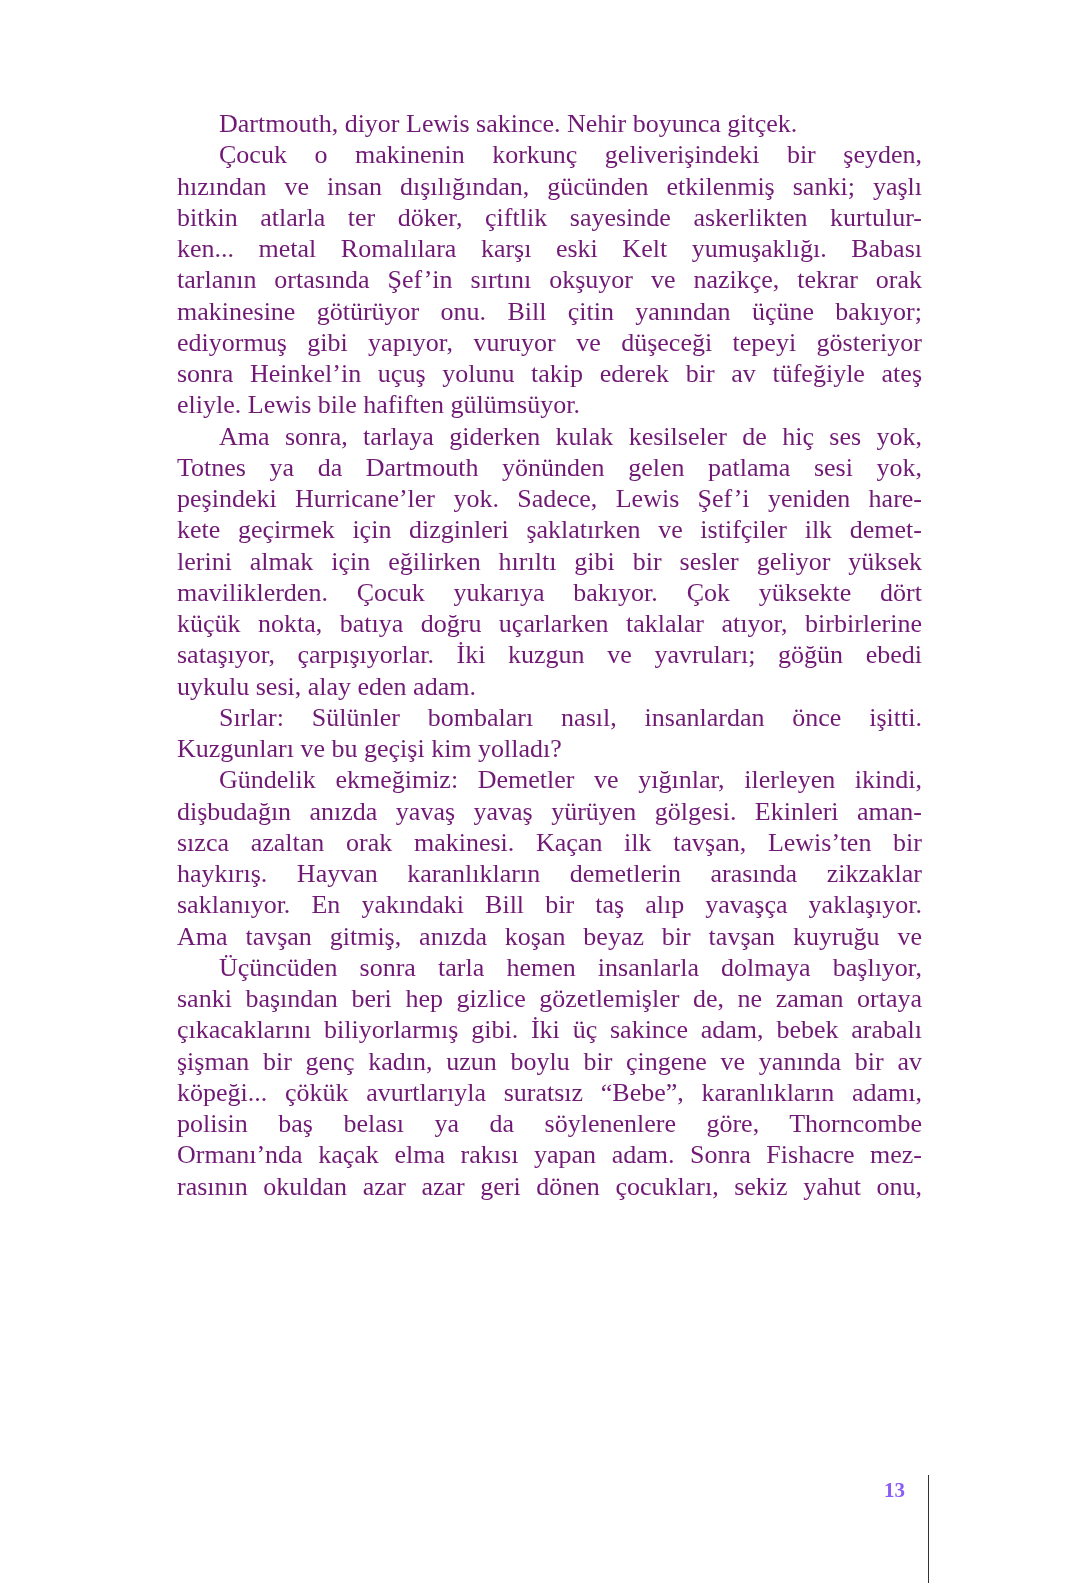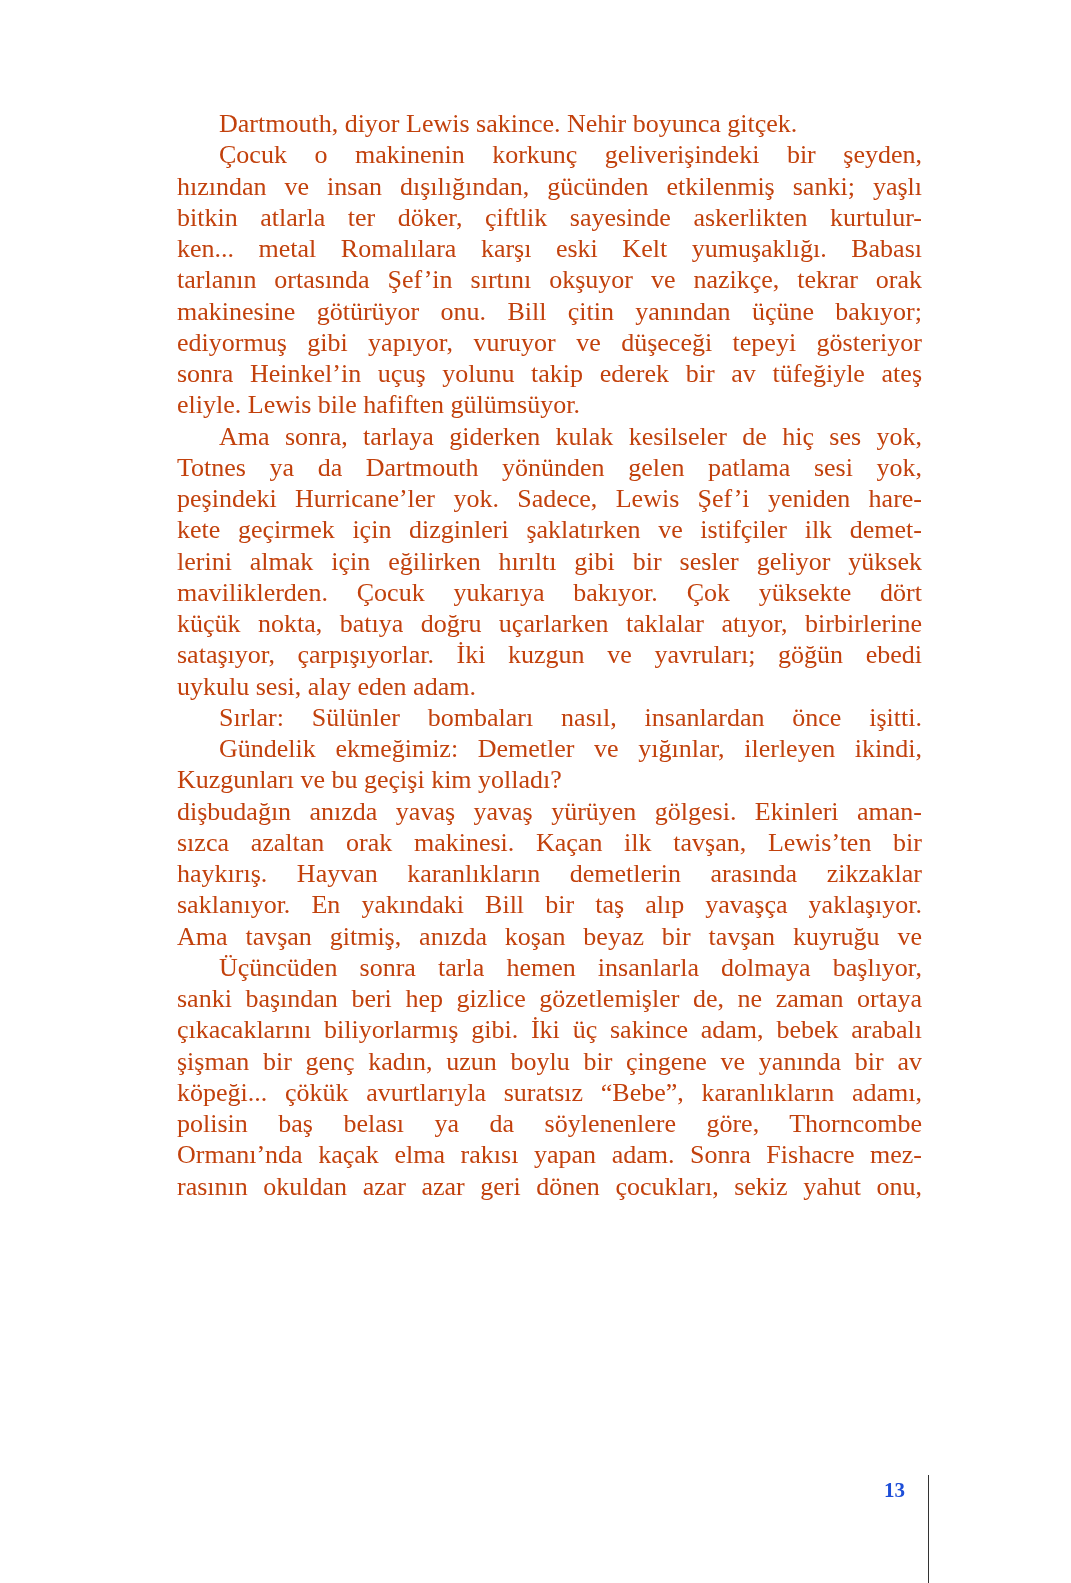--- a/index.html
+++ b/index.html
@@ -5,40 +5,40 @@
   html, body { margin: 0; padding: 0; background: #ffffff; }
   body { width: 1071px; height: 1583px; position: relative; overflow: hidden; }
   .page {
     position: absolute;
     left: 177px;
     top: 108px;
     width: 745px;
     font-family: "Liberation Serif", "DejaVu Serif", serif;
     font-size: 26px;
     line-height: 31.25px;
-    color: #c2410c;
+    color: #701a75;
   }
   .line {
     display: block;
     white-space: nowrap;
     text-align: justify;
     text-align-last: justify;
     height: 31.25px;
     overflow: visible;
   }
   .line.indent { padding-left: 42px; }
   .line.last { text-align-last: left; }
   .folio {
     position: absolute;
     left: 884px;
     top: 1478px;
     font-family: "Liberation Serif", "DejaVu Serif", serif;
     font-size: 21px;
     font-weight: bold;
-    color: #1d4ed8;
+    color: #8b5cf6;
   }
   .rule {
     position: absolute;
     left: 928px;
     top: 1475px;
     width: 1px;
     height: 108px;
     background: #333333;
   }
 </style>
@@ -60,22 +60,22 @@
   <span class="line indent">Ama sonra, tarlaya giderken kulak kesilseler de hiç ses yok,</span>
   <span class="line">Totnes ya da Dartmouth yönünden gelen patlama sesi yok,</span>
   <span class="line">peşindeki Hurricane’ler yok. Sadece, Lewis Şef’i yeniden hare-</span>
   <span class="line">kete geçirmek için dizginleri şaklatırken ve istifçiler ilk demet-</span>
   <span class="line">lerini almak için eğilirken hırıltı gibi bir sesler geliyor yüksek</span>
   <span class="line">maviliklerden. Çocuk yukarıya bakıyor. Çok yüksekte dört</span>
   <span class="line">küçük nokta, batıya doğru uçarlarken taklalar atıyor, birbirlerine</span>
   <span class="line">sataşıyor, çarpışıyorlar. İki kuzgun ve yavruları; göğün ebedi</span>
   <span class="line last">uykulu sesi, alay eden adam.</span>
   <span class="line indent">Sırlar: Sülünler bombaları nasıl, insanlardan önce işitti.</span>
+  <span class="line last">Kuzgunları ve bu geçişi kim yolladı?</span>
   <span class="line indent">Gündelik ekmeğimiz: Demetler ve yığınlar, ilerleyen ikindi,</span>
-  <span class="line last">Kuzgunları ve bu geçişi kim yolladı?</span>
   <span class="line">dişbudağın anızda yavaş yavaş yürüyen gölgesi. Ekinleri aman-</span>
   <span class="line">sızca azaltan orak makinesi. Kaçan ilk tavşan, Lewis’ten bir</span>
   <span class="line">haykırış. Hayvan karanlıkların demetlerin arasında zikzaklar</span>
   <span class="line">saklanıyor. En yakındaki Bill bir taş alıp yavaşça yaklaşıyor.</span>
   <span class="line">Ama tavşan gitmiş, anızda koşan beyaz bir tavşan kuyruğu ve</span>
   <span class="line indent">Üçüncüden sonra tarla hemen insanlarla dolmaya başlıyor,</span>
   <span class="line">sanki başından beri hep gizlice gözetlemişler de, ne zaman ortaya</span>
   <span class="line">çıkacaklarını biliyorlarmış gibi. İki üç sakince adam, bebek arabalı</span>
   <span class="line">şişman bir genç kadın, uzun boylu bir çingene ve yanında bir av</span>
   <span class="line">köpeği... çökük avurtlarıyla suratsız “Bebe”, karanlıkların adamı,</span>

